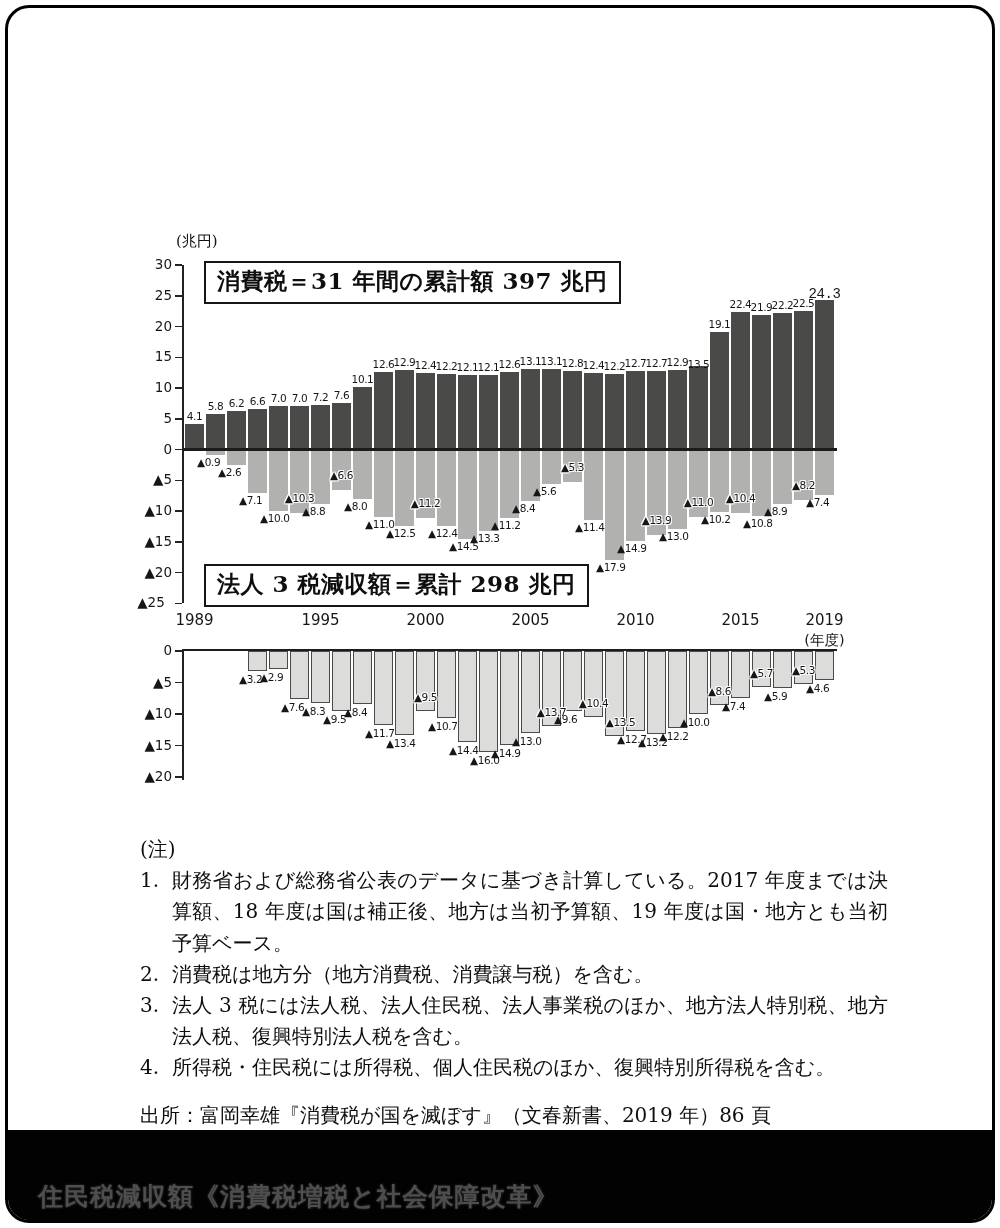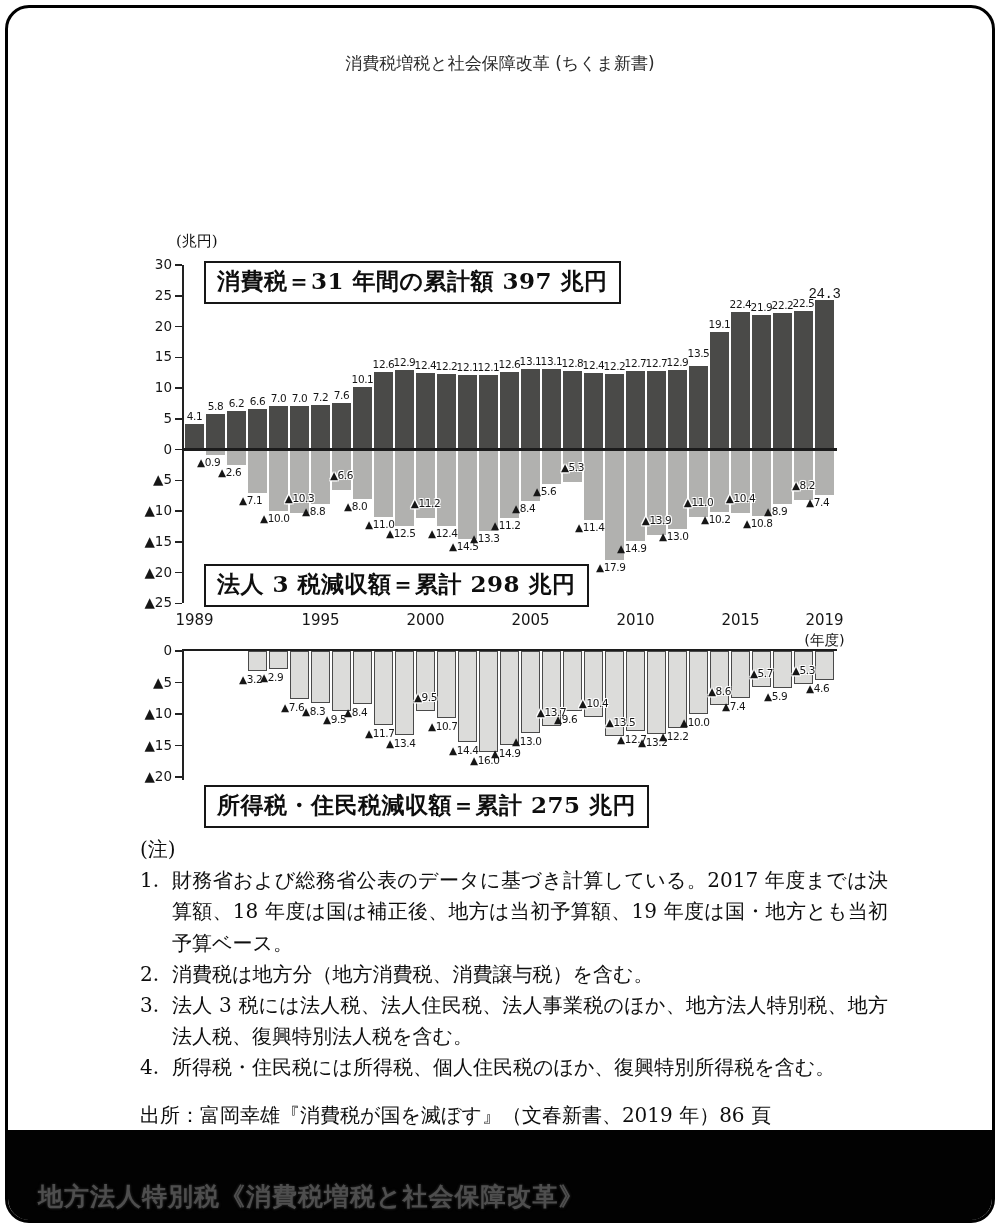--- a/index.html
+++ b/index.html
@@ -51,21 +51,20 @@
     position:absolute;left:30px;top:50px;font-size:25px;font-weight:bold;
     color:#4e4e4e;letter-spacing:1px;text-shadow:0 0 3px rgba(90,90,90,.55);
     font-family:"DejaVu Sans",sans-serif;white-space:nowrap;
   }
 </style>
 </head>
 <body>
 
 <div class="frame">
 
-  <div class="header">消費税増税と社会保障改革 (ちくま新書)</div>
 
 
   <div class="unit">(兆円)</div>
 
   <div class="chart" id="topChart">
       <div style="position: absolute; left: -2px; top: 0px; width: 2px; height: 338px; background: rgb(34, 34, 34);"></div>
       <div style="position: absolute; left: -9px; top: -0.75px; width: 7px; height: 1.6px; background: rgb(34, 34, 34);"></div>
       <div style="position: absolute; left: -54px; top: -9px; width: 42px; text-align: right; font-size: 13.5px; color: rgb(22, 22, 22);">30</div>
       <div style="position: absolute; left: -9px; top: 30px; width: 7px; height: 1.6px; background: rgb(34, 34, 34);"></div>
       <div style="position: absolute; left: -54px; top: 21.75px; width: 42px; text-align: right; font-size: 13.5px; color: rgb(22, 22, 22);">25</div>
@@ -81,21 +80,21 @@
       <div style="position: absolute; left: -54px; top: 175.5px; width: 42px; text-align: right; font-size: 13.5px; color: rgb(22, 22, 22);">0</div>
       <div style="position: absolute; left: -9px; top: 214.5px; width: 7px; height: 1.6px; background: rgb(34, 34, 34);"></div>
       <div style="position: absolute; left: -54px; top: 206.25px; width: 42px; text-align: right; font-size: 13.5px; color: rgb(22, 22, 22);">▲5</div>
       <div style="position: absolute; left: -9px; top: 245.25px; width: 7px; height: 1.6px; background: rgb(34, 34, 34);"></div>
       <div style="position: absolute; left: -54px; top: 237px; width: 42px; text-align: right; font-size: 13.5px; color: rgb(22, 22, 22);">▲10</div>
       <div style="position: absolute; left: -9px; top: 276px; width: 7px; height: 1.6px; background: rgb(34, 34, 34);"></div>
       <div style="position: absolute; left: -54px; top: 267.75px; width: 42px; text-align: right; font-size: 13.5px; color: rgb(22, 22, 22);">▲15</div>
       <div style="position: absolute; left: -9px; top: 306.75px; width: 7px; height: 1.6px; background: rgb(34, 34, 34);"></div>
       <div style="position: absolute; left: -54px; top: 298.5px; width: 42px; text-align: right; font-size: 13.5px; color: rgb(22, 22, 22);">▲20</div>
       <div style="position: absolute; left: -9px; top: 337.5px; width: 7px; height: 1.6px; background: rgb(34, 34, 34);"></div>
-      <div style="position: absolute; left: -54px; top: 329.25px; width: 42px; text-align: right; font-size: 13.5px; color: rgb(22, 22, 22);">▲25</div>
+      <div style="position: absolute; left: -54px; top: 329.25px; width: 42px; text-align: center; font-size: 13.5px; color: rgb(22, 22, 22);">▲25</div>
       <div style="position: absolute; left: -2px; top: 183.3px; width: 655px; height: 2.4px; background: rgb(28, 28, 28); z-index: 3;"></div>
       <div style="position: absolute; left: 1px; top: 159.285px; width: 19px; height: 25.215px; background: rgb(74, 74, 72);"></div>
       <div style="position: absolute; left: 10.5px; top: 145.285px; transform: translateX(-50%); font-size: 10.5px; letter-spacing: -0.4px; white-space: nowrap; color: rgb(22, 22, 22); z-index: 4;">4.1</div>
       <div style="position: absolute; left: 22px; top: 148.83px; width: 19px; height: 35.67px; background: rgb(74, 74, 72);"></div>
       <div style="position: absolute; left: 31.5px; top: 134.83px; transform: translateX(-50%); font-size: 10.5px; letter-spacing: -0.4px; white-space: nowrap; color: rgb(22, 22, 22); z-index: 4;">5.8</div>
       <div style="position: absolute; left: 22px; top: 184.5px; width: 19px; height: 5.535px; background: rgb(177, 177, 175);"></div>
       <div style="position: absolute; left: 13px; top: 191.035px; font-size: 10.5px; letter-spacing: -0.4px; white-space: nowrap; color: rgb(22, 22, 22); z-index: 4;">▲0.9</div>
       <div style="position: absolute; left: 43px; top: 146.37px; width: 19px; height: 38.13px; background: rgb(74, 74, 72);"></div>
       <div style="position: absolute; left: 52.5px; top: 132.37px; transform: translateX(-50%); font-size: 10.5px; letter-spacing: -0.4px; white-space: nowrap; color: rgb(22, 22, 22); z-index: 4;">6.2</div>
       <div style="position: absolute; left: 43px; top: 184.5px; width: 19px; height: 15.99px; background: rgb(177, 177, 175);"></div>
@@ -178,21 +177,21 @@
       <div style="position: absolute; left: 433px; top: 277.135px; font-size: 10.5px; letter-spacing: -0.4px; white-space: nowrap; color: rgb(22, 22, 22); z-index: 4;">▲14.9</div>
       <div style="position: absolute; left: 463px; top: 106.395px; width: 19px; height: 78.105px; background: rgb(74, 74, 72);"></div>
       <div style="position: absolute; left: 472.5px; top: 92.395px; transform: translateX(-50%); font-size: 10.5px; letter-spacing: -0.4px; white-space: nowrap; color: rgb(22, 22, 22); z-index: 4;">12.7</div>
       <div style="position: absolute; left: 463px; top: 184.5px; width: 19px; height: 85.485px; background: rgb(177, 177, 175);"></div>
       <div style="position: absolute; left: 472.5px; top: 248.985px; transform: translateX(-50%); font-size: 10.5px; letter-spacing: -0.4px; white-space: nowrap; color: rgb(22, 22, 22); z-index: 4; text-shadow: rgb(255, 255, 255) -1px -1px 0px, rgb(255, 255, 255) 1px -1px 0px, rgb(255, 255, 255) -1px 1px 0px, rgb(255, 255, 255) 1px 1px 0px, rgb(255, 255, 255) 0px 0px 2px;">▲13.9</div>
       <div style="position: absolute; left: 484px; top: 105.165px; width: 19px; height: 79.335px; background: rgb(74, 74, 72);"></div>
       <div style="position: absolute; left: 493.5px; top: 91.165px; transform: translateX(-50%); font-size: 10.5px; letter-spacing: -0.4px; white-space: nowrap; color: rgb(22, 22, 22); z-index: 4;">12.9</div>
       <div style="position: absolute; left: 484px; top: 184.5px; width: 19px; height: 79.95px; background: rgb(177, 177, 175);"></div>
       <div style="position: absolute; left: 475px; top: 265.45px; font-size: 10.5px; letter-spacing: -0.4px; white-space: nowrap; color: rgb(22, 22, 22); z-index: 4;">▲13.0</div>
       <div style="position: absolute; left: 505px; top: 101.475px; width: 19px; height: 83.025px; background: rgb(74, 74, 72);"></div>
-      <div style="position: absolute; left: 514.5px; top: 82px; transform: translateX(-50%); font-size: 10.5px; letter-spacing: -0.4px; white-space: nowrap; color: rgb(22, 22, 22); z-index: 4;">13.5</div>
+      <div style="position: absolute; left: 514.5px; top: 93px; transform: translateX(-50%); font-size: 10.5px; letter-spacing: -0.4px; white-space: nowrap; color: rgb(22, 22, 22); z-index: 4;">13.5</div>
       <div style="position: absolute; left: 505px; top: 184.5px; width: 19px; height: 67.65px; background: rgb(177, 177, 175);"></div>
       <div style="position: absolute; left: 514.5px; top: 231.15px; transform: translateX(-50%); font-size: 10.5px; letter-spacing: -0.4px; white-space: nowrap; color: rgb(22, 22, 22); z-index: 4; text-shadow: rgb(255, 255, 255) -1px -1px 0px, rgb(255, 255, 255) 1px -1px 0px, rgb(255, 255, 255) -1px 1px 0px, rgb(255, 255, 255) 1px 1px 0px, rgb(255, 255, 255) 0px 0px 2px;">▲11.0</div>
       <div style="position: absolute; left: 526px; top: 67.035px; width: 19px; height: 117.465px; background: rgb(74, 74, 72);"></div>
       <div style="position: absolute; left: 535.5px; top: 53.035px; transform: translateX(-50%); font-size: 10.5px; letter-spacing: -0.4px; white-space: nowrap; color: rgb(22, 22, 22); z-index: 4;">19.1</div>
       <div style="position: absolute; left: 526px; top: 184.5px; width: 19px; height: 62.73px; background: rgb(177, 177, 175);"></div>
       <div style="position: absolute; left: 517px; top: 248.23px; font-size: 10.5px; letter-spacing: -0.4px; white-space: nowrap; color: rgb(22, 22, 22); z-index: 4;">▲10.2</div>
       <div style="position: absolute; left: 547px; top: 46.74px; width: 19px; height: 137.76px; background: rgb(74, 74, 72);"></div>
       <div style="position: absolute; left: 556.5px; top: 32.74px; transform: translateX(-50%); font-size: 10.5px; letter-spacing: -0.4px; white-space: nowrap; color: rgb(22, 22, 22); z-index: 4;">22.4</div>
       <div style="position: absolute; left: 547px; top: 184.5px; width: 19px; height: 63.96px; background: rgb(177, 177, 175);"></div>
       <div style="position: absolute; left: 556.5px; top: 227.46px; transform: translateX(-50%); font-size: 10.5px; letter-spacing: -0.4px; white-space: nowrap; color: rgb(22, 22, 22); z-index: 4; text-shadow: rgb(255, 255, 255) -1px -1px 0px, rgb(255, 255, 255) 1px -1px 0px, rgb(255, 255, 255) -1px 1px 0px, rgb(255, 255, 255) 1px 1px 0px, rgb(255, 255, 255) 0px 0px 2px;">▲10.4</div>
@@ -289,21 +288,20 @@
       <div style="position: absolute; left: 568px; top: 0px; width: 19px; height: 35.91px; background: rgb(220, 220, 218); border: 1.5px solid rgb(74, 74, 74); box-sizing: border-box;"></div>
       <div style="position: absolute; left: 577.5px; top: 15.91px; transform: translateX(-50%); font-size: 10.5px; letter-spacing: -0.4px; white-space: nowrap; color: rgb(22, 22, 22); z-index: 4; text-shadow: rgb(255, 255, 255) -1px -1px 0px, rgb(255, 255, 255) 1px -1px 0px, rgb(255, 255, 255) -1px 1px 0px, rgb(255, 255, 255) 1px 1px 0px, rgb(255, 255, 255) 0px 0px 2px;">▲5.7</div>
       <div style="position: absolute; left: 589px; top: 0px; width: 19px; height: 37.17px; background: rgb(220, 220, 218); border: 1.5px solid rgb(74, 74, 74); box-sizing: border-box;"></div>
       <div style="position: absolute; left: 580px; top: 39.17px; font-size: 10.5px; letter-spacing: -0.4px; white-space: nowrap; color: rgb(22, 22, 22); z-index: 4;">▲5.9</div>
       <div style="position: absolute; left: 610px; top: 0px; width: 19px; height: 33.39px; background: rgb(220, 220, 218); border: 1.5px solid rgb(74, 74, 74); box-sizing: border-box;"></div>
       <div style="position: absolute; left: 619.5px; top: 13.39px; transform: translateX(-50%); font-size: 10.5px; letter-spacing: -0.4px; white-space: nowrap; color: rgb(22, 22, 22); z-index: 4; text-shadow: rgb(255, 255, 255) -1px -1px 0px, rgb(255, 255, 255) 1px -1px 0px, rgb(255, 255, 255) -1px 1px 0px, rgb(255, 255, 255) 1px 1px 0px, rgb(255, 255, 255) 0px 0px 2px;">▲5.3</div>
       <div style="position: absolute; left: 631px; top: 0px; width: 19px; height: 28.98px; background: rgb(220, 220, 218); border: 1.5px solid rgb(74, 74, 74); box-sizing: border-box;"></div>
       <div style="position: absolute; left: 622px; top: 30.98px; font-size: 10.5px; letter-spacing: -0.4px; white-space: nowrap; color: rgb(22, 22, 22); z-index: 4;">▲4.6</div>
     </div>
 
-  <div class="abox" id="box3">所得税・住民税減収額＝累計 275 兆円</div>
 
   <div class="notes">
     <div>(注)</div>
     <div class="note-row">
       <span class="note-num">1.</span>
       <span class="note-text">財務省および総務省公表のデータに基づき計算している。2017 年度までは決算額、18 年度は国は補正後、地方は当初予算額、19 年度は国・地方とも当初予算ベース。</span>
     </div>
     <div class="note-row">
       <span class="note-num">2.</span>
       <span class="note-text">消費税は地方分（地方消費税、消費譲与税）を含む。</span>
@@ -313,16 +311,16 @@
       <span class="note-text">法人 3 税には法人税、法人住民税、法人事業税のほか、地方法人特別税、地方法人税、復興特別法人税を含む。</span>
     </div>
     <div class="note-row">
       <span class="note-num">4.</span>
       <span class="note-text">所得税・住民税には所得税、個人住民税のほか、復興特別所得税を含む。</span>
     </div>
     <div class="note-source">出所：富岡幸雄『消費税が国を滅ぼす』（文春新書、2019 年）86 頁</div>
   </div>
 
   <div class="footer-band">
-    <div class="footer-text">地方法人特別税《消費税増税と社会保障改革》</div>
+    <div class="footer-text">住民税減収額《消費税増税と社会保障改革》</div>
   </div>
 
 </div>
 
 </body></html>

